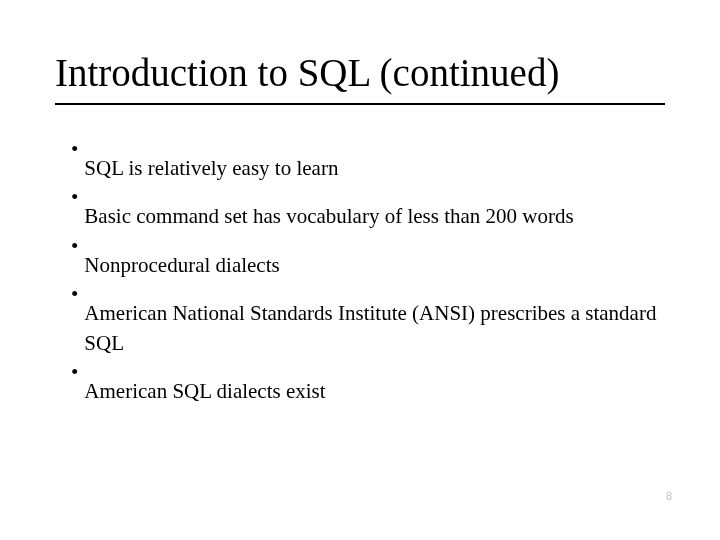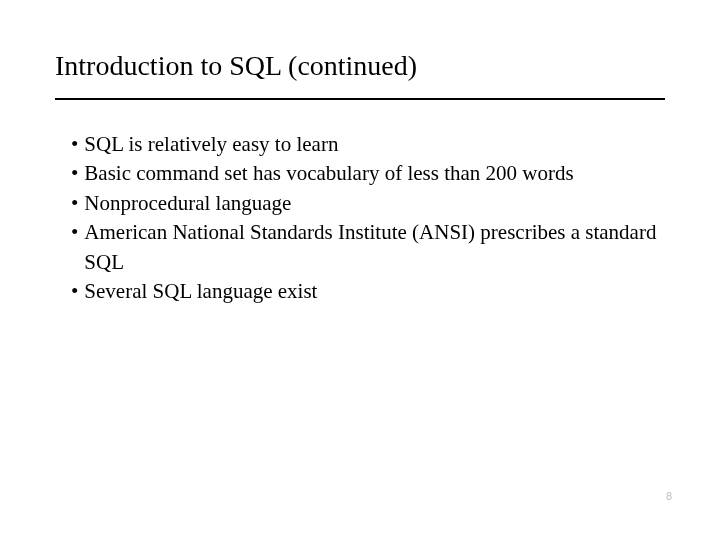--- a/index.html
+++ b/index.html
@@ -6,41 +6,42 @@
     body {
       width: 720px;
       height: 540px;
       background: #ffffff;
       font-family: "Times New Roman", Times, serif;
       color: #000000;
       position: relative;
       padding: 50px 55px 0 55px;
     }
     .title {
-      font-size: 28px;
+      font-size: 39px;
       font-weight: normal;
-      padding-bottom: 16px;
+      padding-bottom: 8px;
       border-bottom: 2px solid #000;
       margin-bottom: 30px;
     }
     .bullets {
       font-size: 21px;
       line-height: 1.4;
       padding-left: 16px;
     }
     .bullet-item {
       display: flex;
       align-items: flex-start;
     }
     .bullet-marker {
       flex: 0 0 auto;
       margin-right: 6px;
     }
     .bullet-text {
       flex: 1 1 auto;
+      margin-top: 19px;
     }
     .page-number {
       position: absolute;
       bottom: 38px;
       right: 48px;
       font-family: Arial, Helvetica, sans-serif;
       font-size: 11px;
       color: #bfbfbf;
     }
   </style>
@@ -53,25 +54,25 @@
   <div class="bullet-item">
     <span class="bullet-marker">•</span>
     <span class="bullet-text">SQL is relatively easy to learn</span>
   </div>
   <div class="bullet-item">
     <span class="bullet-marker">•</span>
     <span class="bullet-text">Basic command set has vocabulary of less than 200 words</span>
   </div>
   <div class="bullet-item">
     <span class="bullet-marker">•</span>
-    <span class="bullet-text">Nonprocedural language</span>
+    <span class="bullet-text">Nonprocedural dialects</span>
   </div>
   <div class="bullet-item">
     <span class="bullet-marker">•</span>
     <span class="bullet-text">American National Standards Institute (ANSI) prescribes a standard SQL</span>
   </div>
   <div class="bullet-item">
     <span class="bullet-marker">•</span>
-    <span class="bullet-text">Several SQL language exist</span>
+    <span class="bullet-text">American SQL dialects exist</span>
   </div>
 </div>
 
 <div class="page-number">8</div>
 
 </body></html>

